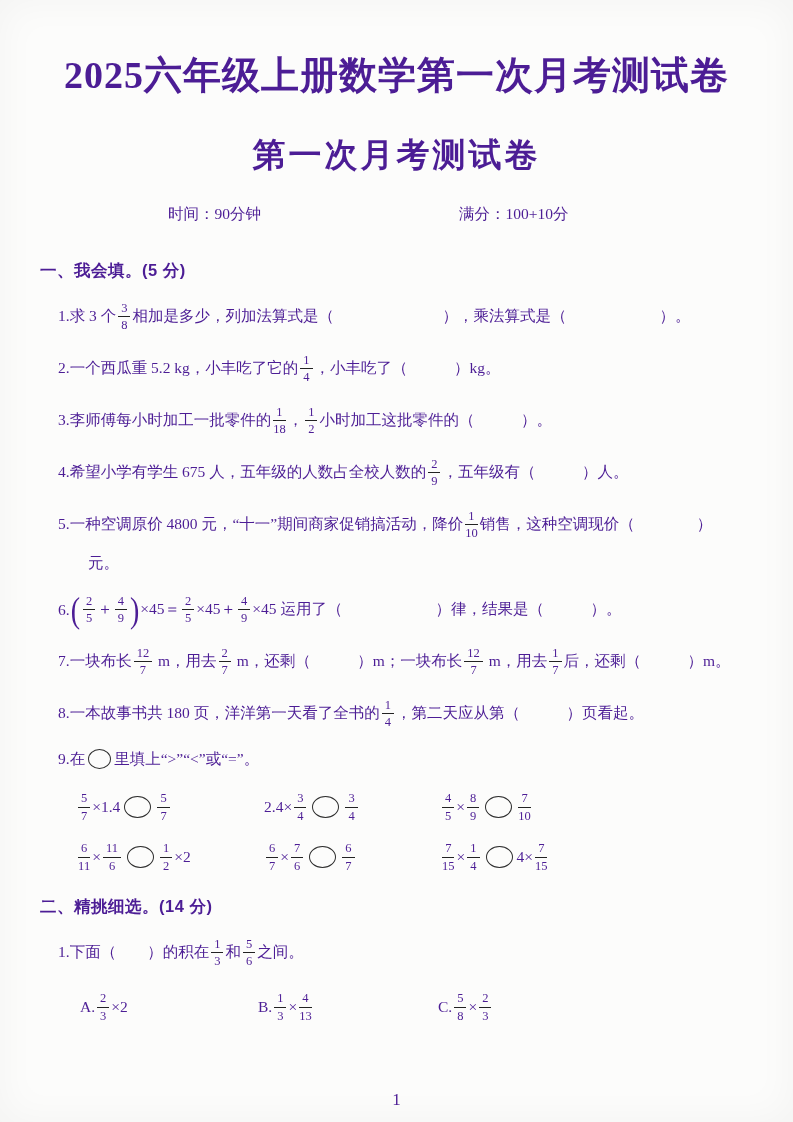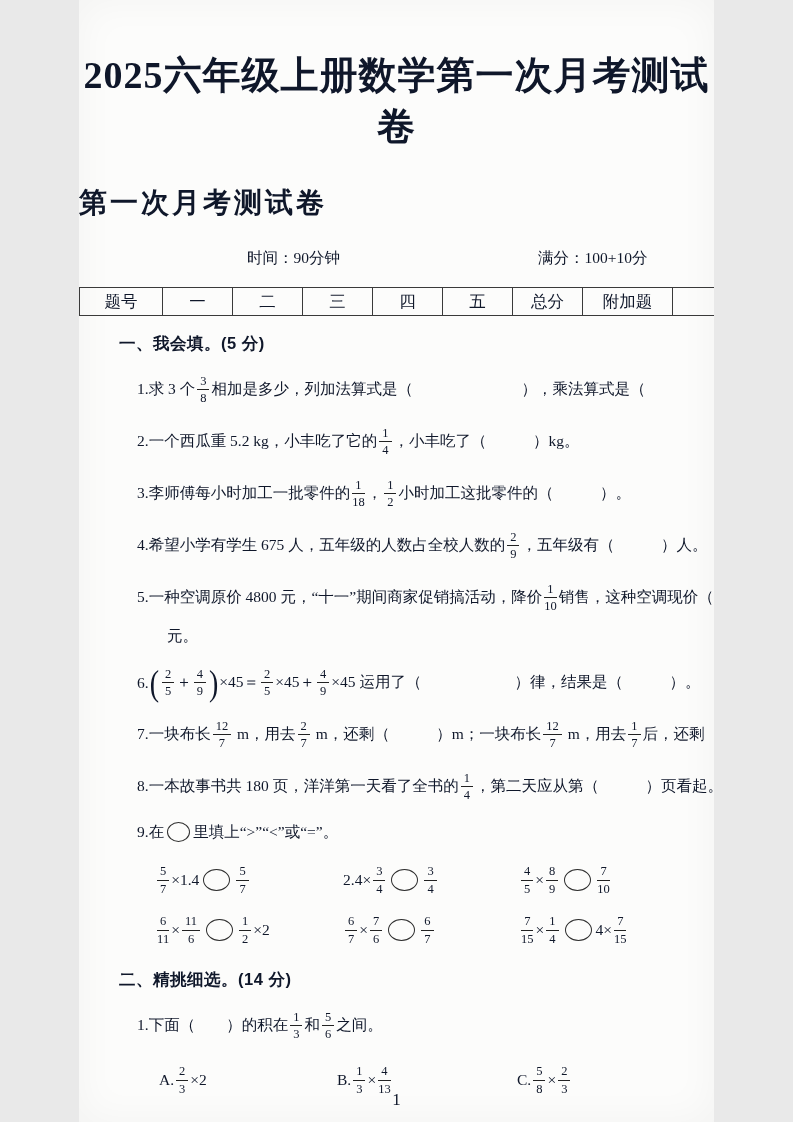--- a/index.html
+++ b/index.html
@@ -1,34 +1,34 @@
 <!DOCTYPE html>
 <html><head>
 <meta charset="utf-8">
 <style>
   html,body{margin:0;padding:0;background:#e9e9e9;}
   .paper{
     position:relative;
-    width:635px;height:1122px;
+    width:793px;height:1122px;
     margin:0 auto;
     background:#fcfcfb;
     box-shadow:inset 0 0 40px rgba(0,0,0,0.04);
     font-family:"Liberation Serif","DejaVu Serif",serif;
-    color:#0f172a;
+    color:#4c1d95;
     overflow:hidden;
   }
   .title-1{
     margin:0;padding-top:50px;
     text-align:center;
     font-size:38px;font-weight:700;letter-spacing:1px;
   }
   .title-2{
     margin:32px 0 4px;
-    text-align:left;
-    font-size:28px;font-weight:700;letter-spacing:3px;
+    text-align:center;
+    font-size:33px;font-weight:700;letter-spacing:3px;
   }
   .info-row{
     display:flex;
     margin-top:26px;
     font-size:15.5px;
   }
   .info-row .time{margin-left:168px;}
   .info-row .score{margin-left:198px;}
   table.score-table{
     border-collapse:collapse;
@@ -123,31 +123,20 @@
         <col style="width:70px">
         <col style="width:70px">
       <col style="width:70px">
         <col style="width:70px">
         <col style="width:70px">
       <col style="width:70px">
         <col style="width:90px">
         <col style="width:121px">
     </colgroup>
     <tbody>
-      <tr id="score-header-row">
-          <td>题号</td>
-          <td>一</td>
-          <td>二</td>
-          <td>三</td>
-          <td>四</td>
-          <td>五</td>
-          <td>总分</td>
-          <td>附加题</td>
-          <td>等级</td>
-        </tr>
     </tbody>
   </table>
 
   <div id="sections">
       <div class="sec-heading">一、我会填。(5 分)</div>
       <div class="line">1.求 3 个<span class="frac"><span class="num">3</span><span class="den">8</span></span>相加是多少，列加法算式是（　　　　　　　），乘法算式是（　　　　　　）。</div>
       <div class="line">2.一个西瓜重 5.2 kg，小丰吃了它的<span class="frac"><span class="num">1</span><span class="den">4</span></span>，小丰吃了（　　　）kg。</div>
       <div class="line">3.李师傅每小时加工一批零件的<span class="frac"><span class="num">1</span><span class="den">18</span></span>，<span class="frac"><span class="num">1</span><span class="den">2</span></span>小时加工这批零件的（　　　）。</div>
       <div class="line">4.希望小学有学生 675 人，五年级的人数占全校人数的<span class="frac"><span class="num">2</span><span class="den">9</span></span>，五年级有（　　　）人。</div>
       <div class="line">5.一种空调原价 4800 元，“十一”期间商家促销搞活动，降价<span class="frac"><span class="num">1</span><span class="den">10</span></span>销售，这种空调现价（　　　　）</div>

